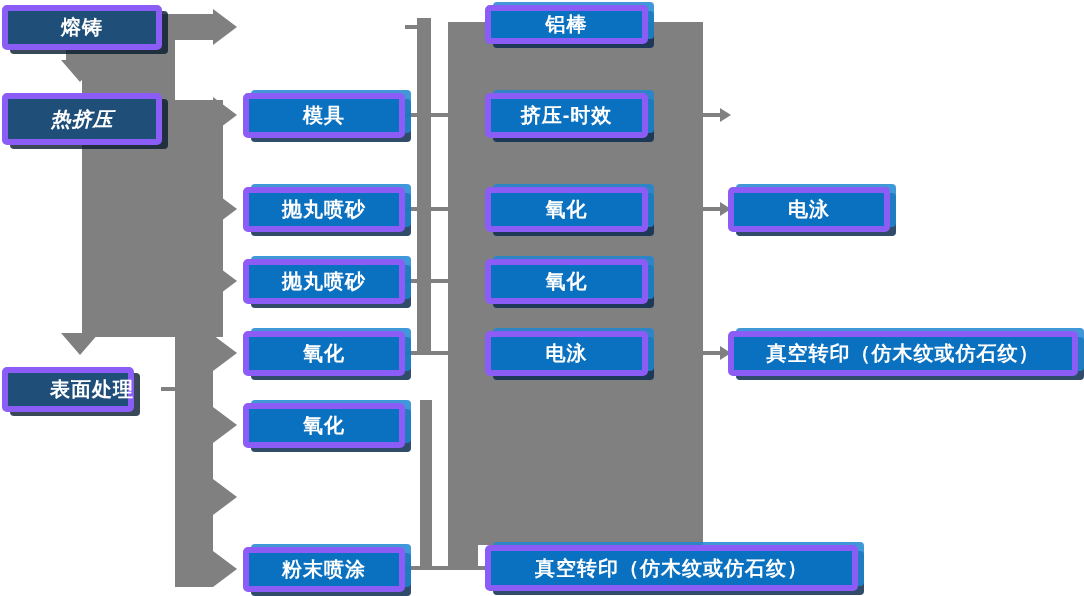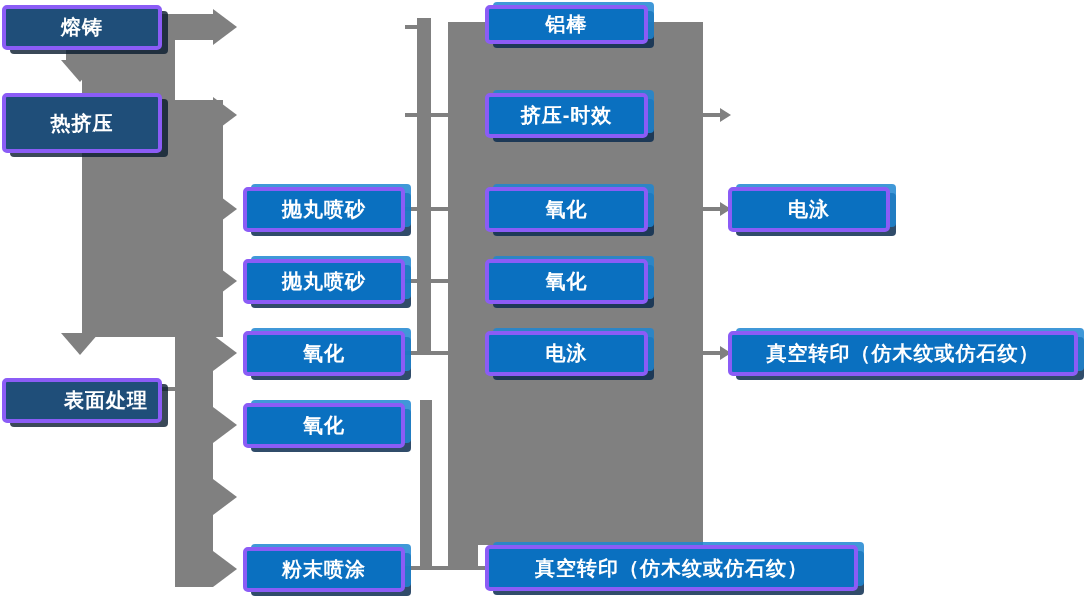--- a/index.html
+++ b/index.html
@@ -10,21 +10,21 @@
     overflow:hidden;
     font-family:"Liberation Sans","DejaVu Sans",sans-serif;
   }
   
   .node{
     position:absolute;
     display:flex;align-items:center;justify-content:center;
     box-sizing:border-box;
     color:#ffffff;
     font-size:20px;font-weight:600;letter-spacing:1px;
-    border:4px solid #8b5cf6;
+    border:6px solid #8b5cf6;
     border-radius:5px;
     z-index:5;
     white-space:nowrap;
   }
   .node.blue{
     background:#0a70c0;
     box-shadow:7px -4px 0 -1px rgba(31,134,209,0.85), 7px 5px 0 -1px rgba(12,45,80,0.85);
   }
   .node.navy{
     background:#1f4e79;
@@ -86,23 +86,24 @@
   <div class="g" style="left:405px;top:566px;width:82px;height:4px;"></div>
 
   <div class="g" style="left:703px;top:113px;width:18px;height:4px;"></div>
   <div class="ah-s" style="left:720px;top:108px;"></div>
   <div class="g" style="left:703px;top:207px;width:18px;height:4px;"></div>
   <div class="ah-s" style="left:720px;top:202px;"></div>
   <div class="g" style="left:703px;top:351px;width:18px;height:4px;"></div>
   <div class="ah-s" style="left:720px;top:346px;"></div>
 
   <div class="node navy" style="left:2px;top:5px;width:160px;height:45px;">熔铸</div>
-  <div class="node navy" style="left:2px;top:93px;width:160px;height:60px;">热挤压</div>
-  <div class="node navy" style="left:2px;top:378px;width:160px;height:45px;padding-left:48px;">表面处理</div>
+  <div class="node navy" style="left:2px;top:93px;width:160px;height:52px;font-style:italic;">热挤压</div>
+  <div class="node navy" style="left:2px;top:367px;width:132px;height:45px;padding-left:48px;">表面处理</div>
 
+  <div class="node blue" style="left:243px;top:93px;width:162px;height:45px;">模具</div>
   <div class="node blue" style="left:243px;top:187px;width:162px;height:45px;">抛丸喷砂</div>
   <div class="node blue" style="left:243px;top:259px;width:162px;height:45px;">抛丸喷砂</div>
   <div class="node blue" style="left:243px;top:331px;width:162px;height:45px;">氧化</div>
   <div class="node blue" style="left:243px;top:403px;width:162px;height:45px;">氧化</div>
   <div class="node blue" style="left:243px;top:547px;width:162px;height:45px;">粉末喷涂</div>
 
   <div class="node blue" style="left:485px;top:5px;width:163px;height:39px;">铝棒</div>
   <div class="node blue" style="left:485px;top:93px;width:163px;height:45px;">挤压-时效</div>
   <div class="node blue" style="left:485px;top:187px;width:163px;height:45px;">氧化</div>
   <div class="node blue" style="left:485px;top:259px;width:163px;height:45px;">氧化</div>

